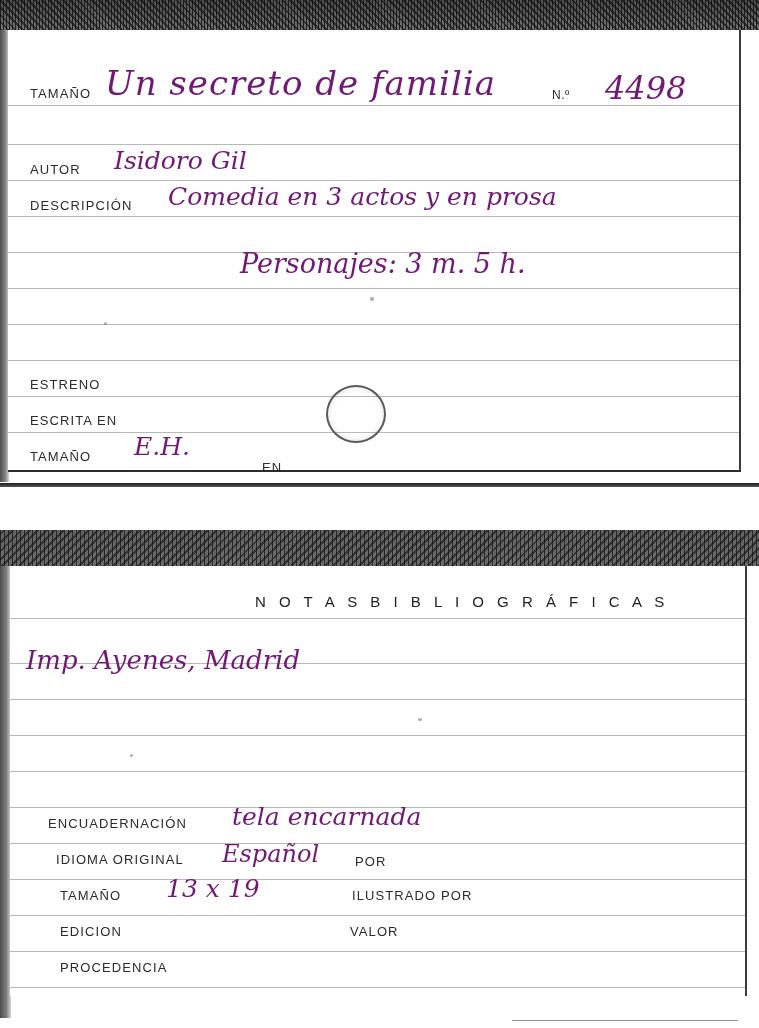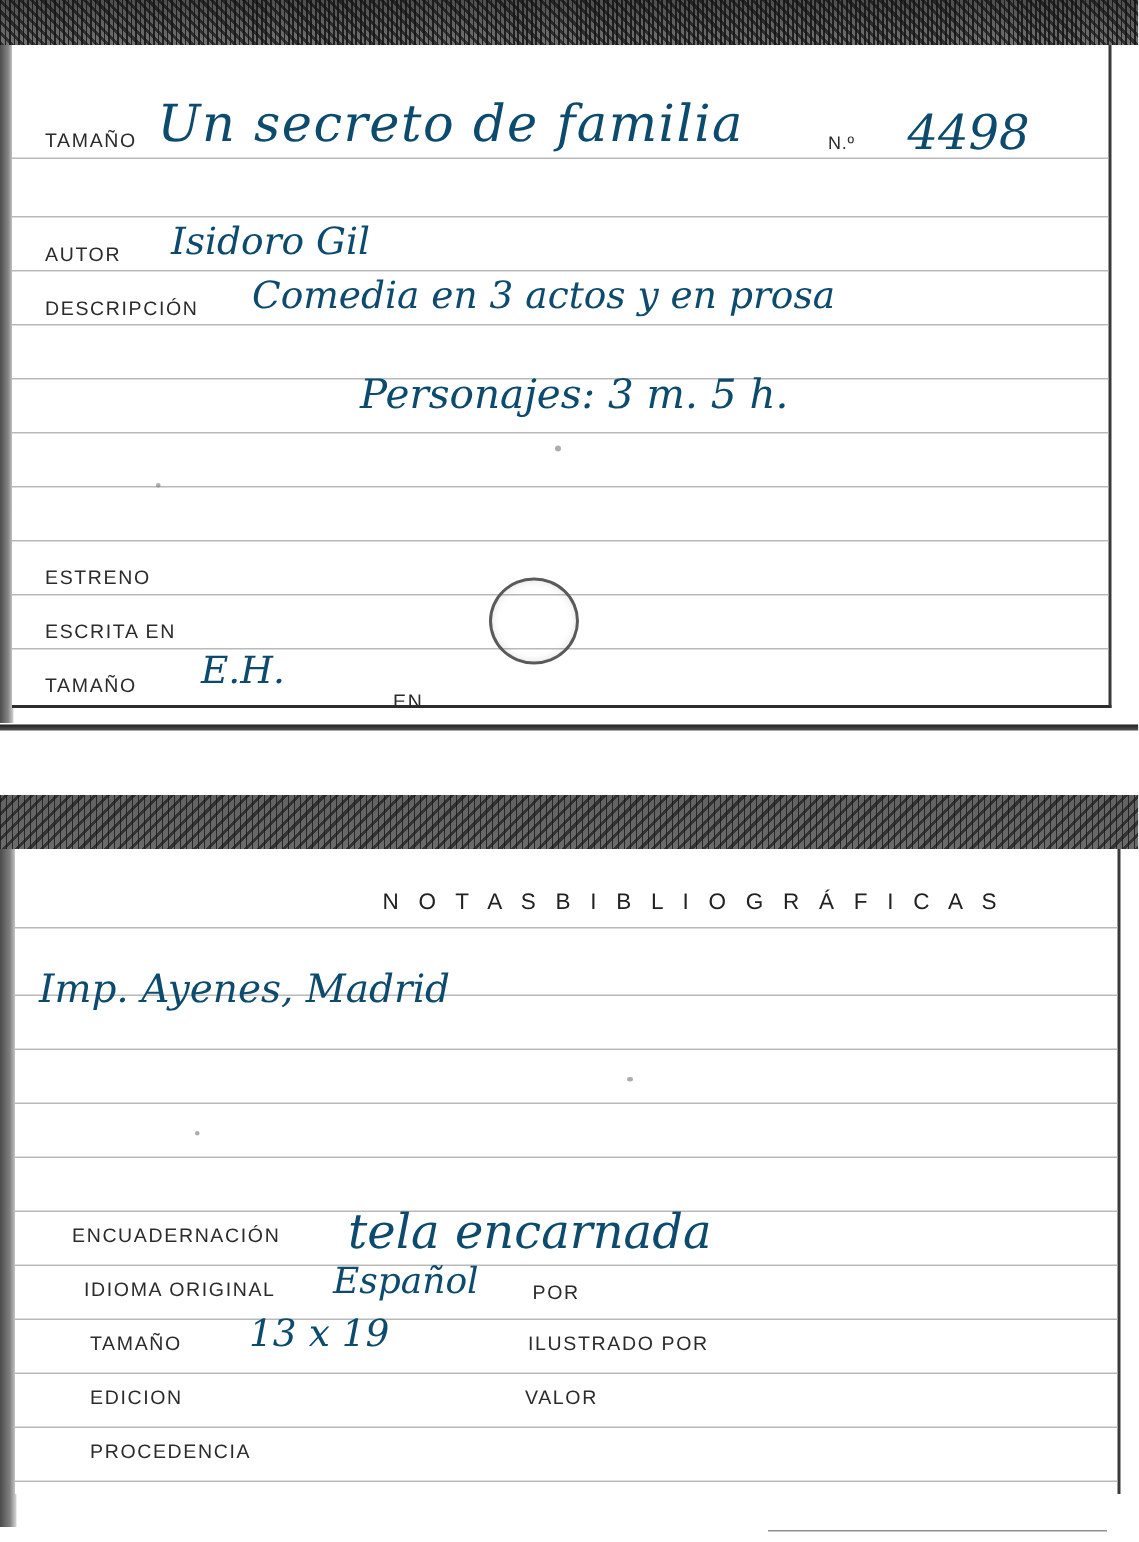--- a/index.html
+++ b/index.html
@@ -65,21 +65,21 @@
     white-space: nowrap;
     font-family: "Liberation Sans", sans-serif;
   }
   .lbl.sm { font-size: 12px; letter-spacing: 1px; }
 
   
   .hand {
     position: absolute;
     font-family: "DejaVu Serif", serif;
     font-style: italic;
-    color: #0c4a6e;
+    color: #701a75;
     white-space: nowrap;
     transform-origin: left bottom;
   }
 
   
   #card-top {
     left: 0;
     top: 0;
     width: 759px;
     height: 489px;
@@ -226,21 +226,21 @@
     <div class="rule" style="left:0;top:313px;width:735px;"></div>
     <div class="rule" style="left:0;top:349px;width:735px;"></div>
     <div class="rule" style="left:0;top:385px;width:735px;"></div>
     <div class="rule" style="left:0;top:421px;width:735px;"></div>
 
     <div class="notas-title" style="left:245px;top:27px;text-align:center;">N O T A S   B I B L I O G R Á F I C A S</div>
 
     <div class="hand" style="left:16px;top:79px;font-size:26px;">Imp. Ayenes, Madrid</div>
 
     <div class="lbl" style="left:38px;top:250px;">ENCUADERNACIÓN</div>
-    <div class="hand" style="left:222px;top:236px;font-size:32px;">tela encarnada</div>
+    <div class="hand" style="left:222px;top:236px;font-size:25px;">tela encarnada</div>
 
     <div class="lbl" style="left:46px;top:286px;">IDIOMA ORIGINAL</div>
     <div class="hand" style="left:212px;top:274px;font-size:24px;">Español</div>
     <div class="lbl" style="left:345px;top:288px;">POR</div>
     <div class="hand" style="left:400px;top:276px;font-size:24px;"></div>
 
     <div class="lbl" style="left:50px;top:322px;">TAMAÑO</div>
     <div class="hand" style="left:156px;top:308px;font-size:25px;">13 x 19</div>
     <div class="lbl" style="left:342px;top:322px;">ILUSTRADO POR</div>
     <div class="hand" style="left:520px;top:310px;font-size:24px;"></div>

